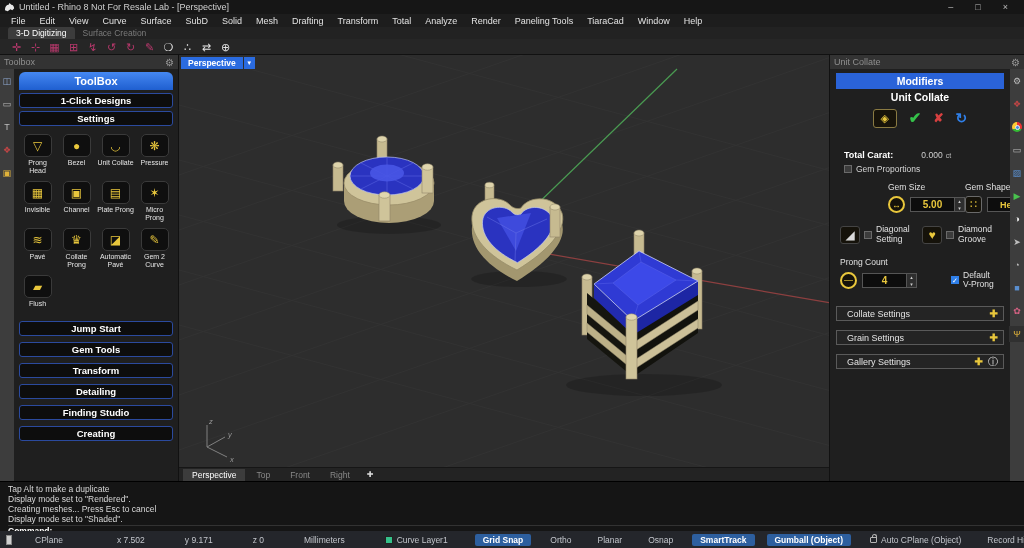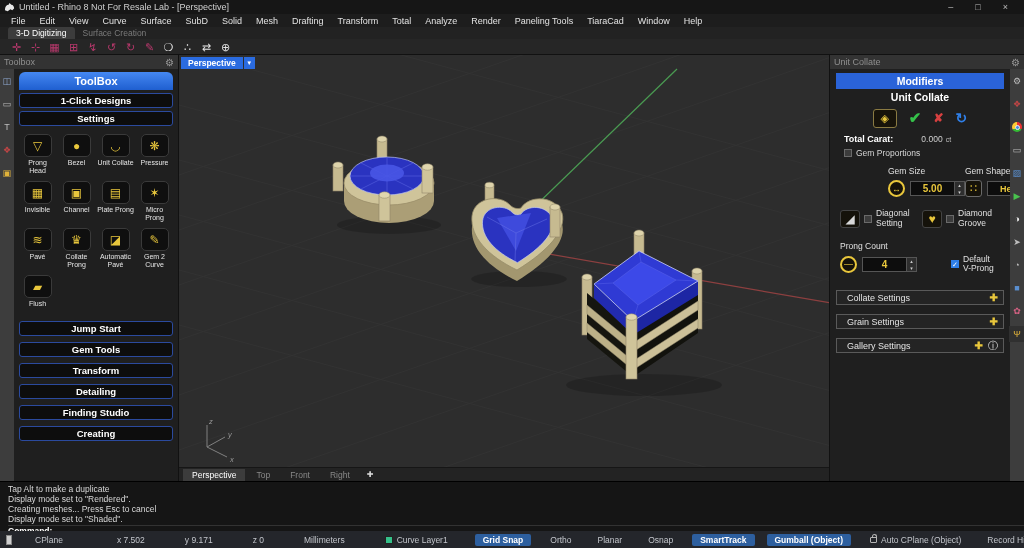--- a/index.html
+++ b/index.html
@@ -103,21 +103,21 @@
   .mod-sub { text-align:center; color:#fff; font-weight:bold; font-size:10.5px;
     margin-top:2px; }
   .actions-row { display:flex; align-items:center; justify-content:center;
     gap:12px; margin-top:4px; height:22px; }
   .gem-preview-btn { width:24px; height:19px; background:#17130a;
     border:1px solid #8a7a42; border-radius:3px; color:#e9c73c; font-size:11px;
     display:flex; align-items:center; justify-content:center; }
   .act-check { color:#35c24a; font-size:15px; font-weight:bold; }
   .act-x { color:#d84040; font-size:12px; font-weight:bold; }
   .act-refresh { color:#2f7fe8; font-size:14px; font-weight:bold; }
-  .carat-row { display:flex; align-items:baseline; margin-top:5px; padding-left:8px; }
+  .carat-row { display:flex; align-items:baseline; margin-top:21px; padding-left:8px; }
   .carat-label { font-weight:bold; color:#fff; font-size:9px; }
   .carat-value { color:#cfcfcf; margin-left:28px; }
   .carat-unit { color:#bdbdbd; font-size:7px; margin-left:3px; }
   .check-row { display:flex; align-items:center; gap:4px; margin-top:4px; padding-left:8px; }
   .cbx { width:8px; height:8px; background:#3c3c3c; border:1px solid #6a6a6a; flex:none; }
   .cbx.checked { background:#2f7fe8; border-color:#2f7fe8; color:#fff; font-size:7px;
     line-height:8px; text-align:center; }
   .two-col { display:flex; margin-top:8px; padding-left:4px;margin-left:48px; }
   .col-a { width:82px; } .col-b { flex:1; }
   .ctl-label { color:#e0e0e0; }

